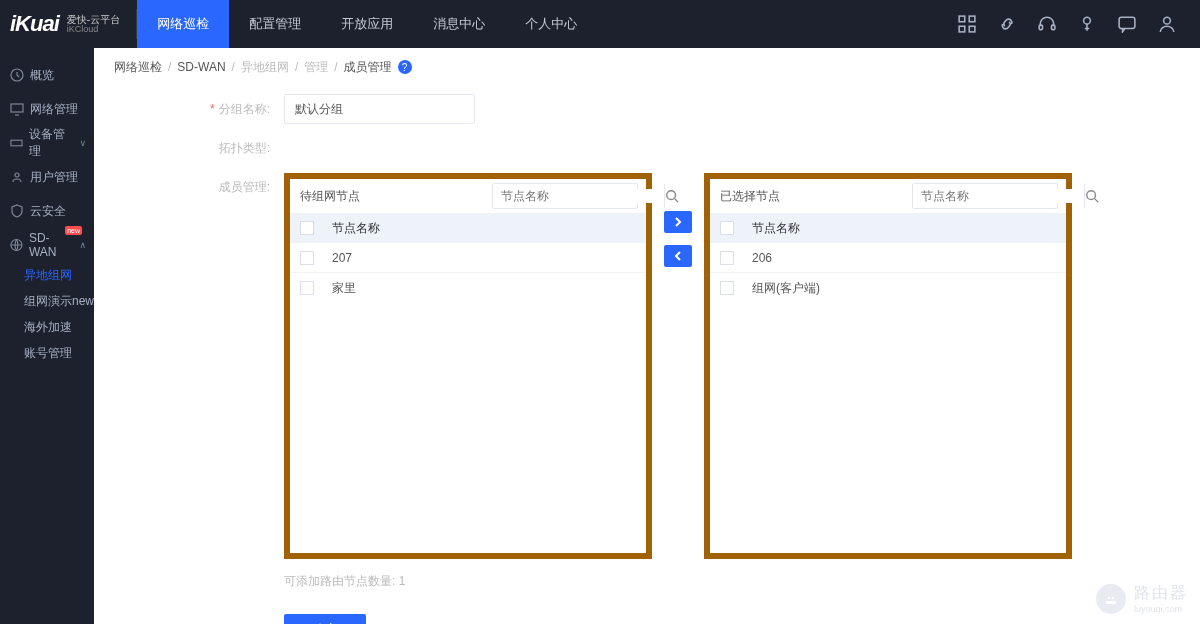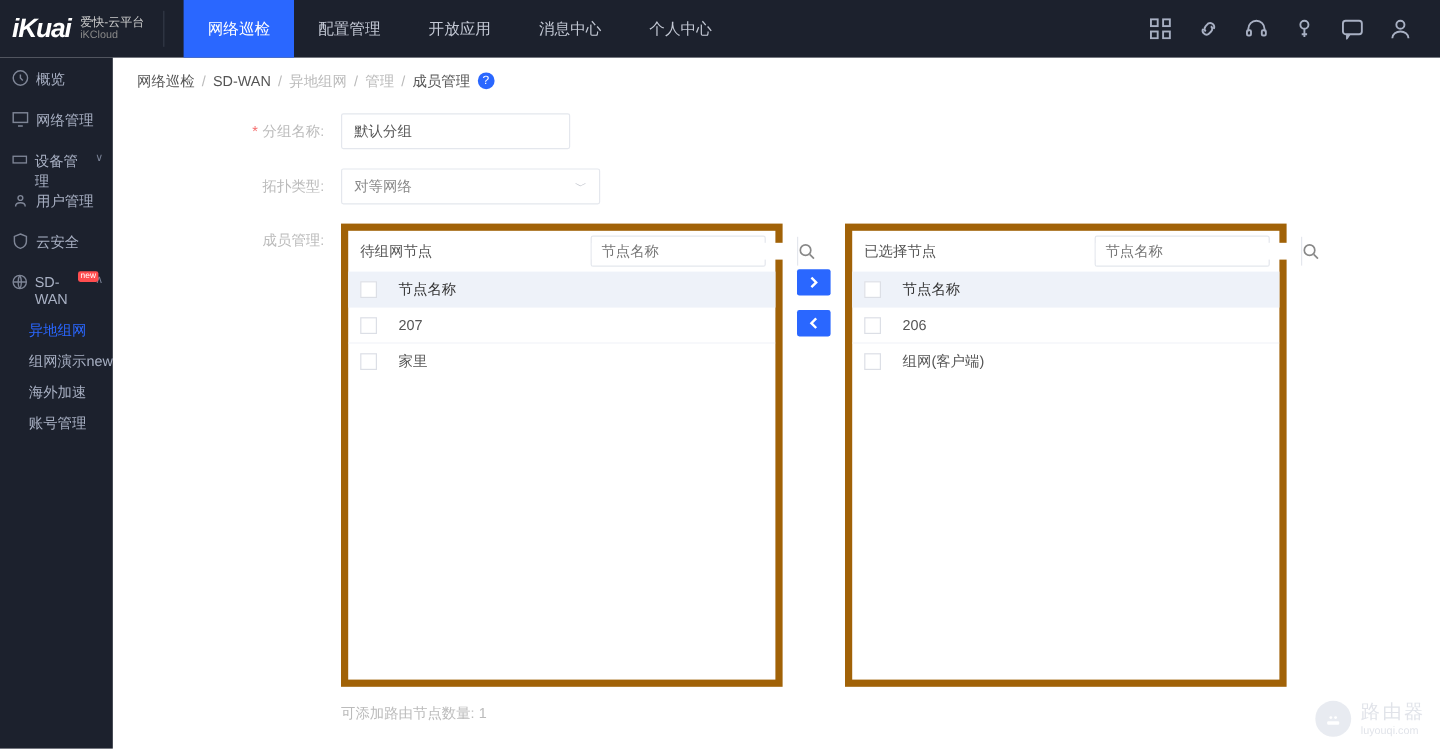--- a/index.html
+++ b/index.html
@@ -1,35 +1,35 @@
 <!DOCTYPE html>
 <html><head>
 <meta charset="utf-8">
 <style>
 * { margin: 0; padding: 0; box-sizing: border-box; }
 body { font-family: "Microsoft YaHei", Arial, sans-serif; font-size: 12px; color: #333; background: #fff; width: 1200px; height: 624px; overflow: hidden; position: relative; }
 
 
-.top-header { height: 48px; background: #1c212d; display: flex; align-items: center; color: #a8b0c3; gap: 16px; }
+.top-header { height: 48px; background: #1c212d; display: flex; align-items: center; color: #a8b0c3; }
 .logo-block { display: flex; align-items: center; padding: 0 16px 0 10px; border-right: 1px solid #333a48; height: 30px; margin-right: 0; }
 .logo-text { font-size: 22px; font-style: italic; font-weight: bold; letter-spacing: -1px; color: #fff; }
 .logo-sub { margin-left: 8px; line-height: 1.1; }
 .logo-sub-cn { font-size: 10px; color: #ccc; }
 .logo-sub-en { font-size: 9px; color: #888; }
 .top-nav { display: flex; height: 48px; }
 .top-nav-item { padding: 0 20px; height: 48px; display: flex; align-items: center; font-size: 13px; color: #c3c8d4; cursor: pointer; }
 .top-nav-item.active { background: #2a67ff; color: #fff; }
 .top-icons { margin-left: auto; display: flex; align-items: center; gap: 22px; padding-right: 24px; }
 .top-icon { width: 18px; height: 18px; color: #a8b0c3; cursor: pointer; }
 .top-icon svg { width: 100%; height: 100%; display: block; }
 
 
 .layout { display: flex; height: calc(624px - 48px); }
 .sidebar { width: 94px; background: #1c212d; color: #a8b0c3; font-size: 12px; padding-top: 10px; flex-shrink: 0; }
-.sb-item { height: 34px; display: flex; padding-left: 10px; gap: 6px; cursor: pointer; position: relative; }
+.sb-item { height: 34px; display: flex; align-items: center; padding-left: 10px; gap: 6px; cursor: pointer; position: relative; }
 .sb-item .sb-icon { width: 14px; height: 14px; opacity: .7; }
 .sb-item .sb-icon svg { width: 100%; height: 100%; display: block; }
 .sb-item .chev { margin-left: auto; margin-right: 8px; font-size: 9px; color: #7a8296; }
 .sb-item .tag-new { position: absolute; top: -2px; right: 12px; background: #ff4d4f; color: #fff; font-size: 7px; padding: 0 2px; border-radius: 2px; line-height: 1.3; }
 .sb-sub { padding-left: 24px; font-size: 12px; }
 .sb-sub-item { height: 26px; display: flex; align-items: center; cursor: pointer; position: relative; }
 .sb-sub-item.active { color: #2a67ff; }
 .sb-sub-item .tag-new { right: 26px; top: -2px; }
 
 
@@ -233,24 +233,20 @@
 
       <div class="form-row">
         <div class="form-label">
           <span class="req">*</span><span>分组名称:</span>
         </div>
         <input class="text-input" value="默认分组" style="">
       </div>
 
       <div class="form-row">
         <div class="form-label">拓扑类型:</div>
-        <div class="select-wrap">
-          <span>对等网络</span>
-          <span class="chev-down">﹀</span>
-        </div>
       </div>
 
       <div class="dual-row">
         <div class="dual-label">成员管理:</div>
 
         <div class="panel">
           <div class="panel-head">
             <div class="panel-title">待组网节点</div>
             <div class="search-box">
               <input placeholder="节点名称" style="">

